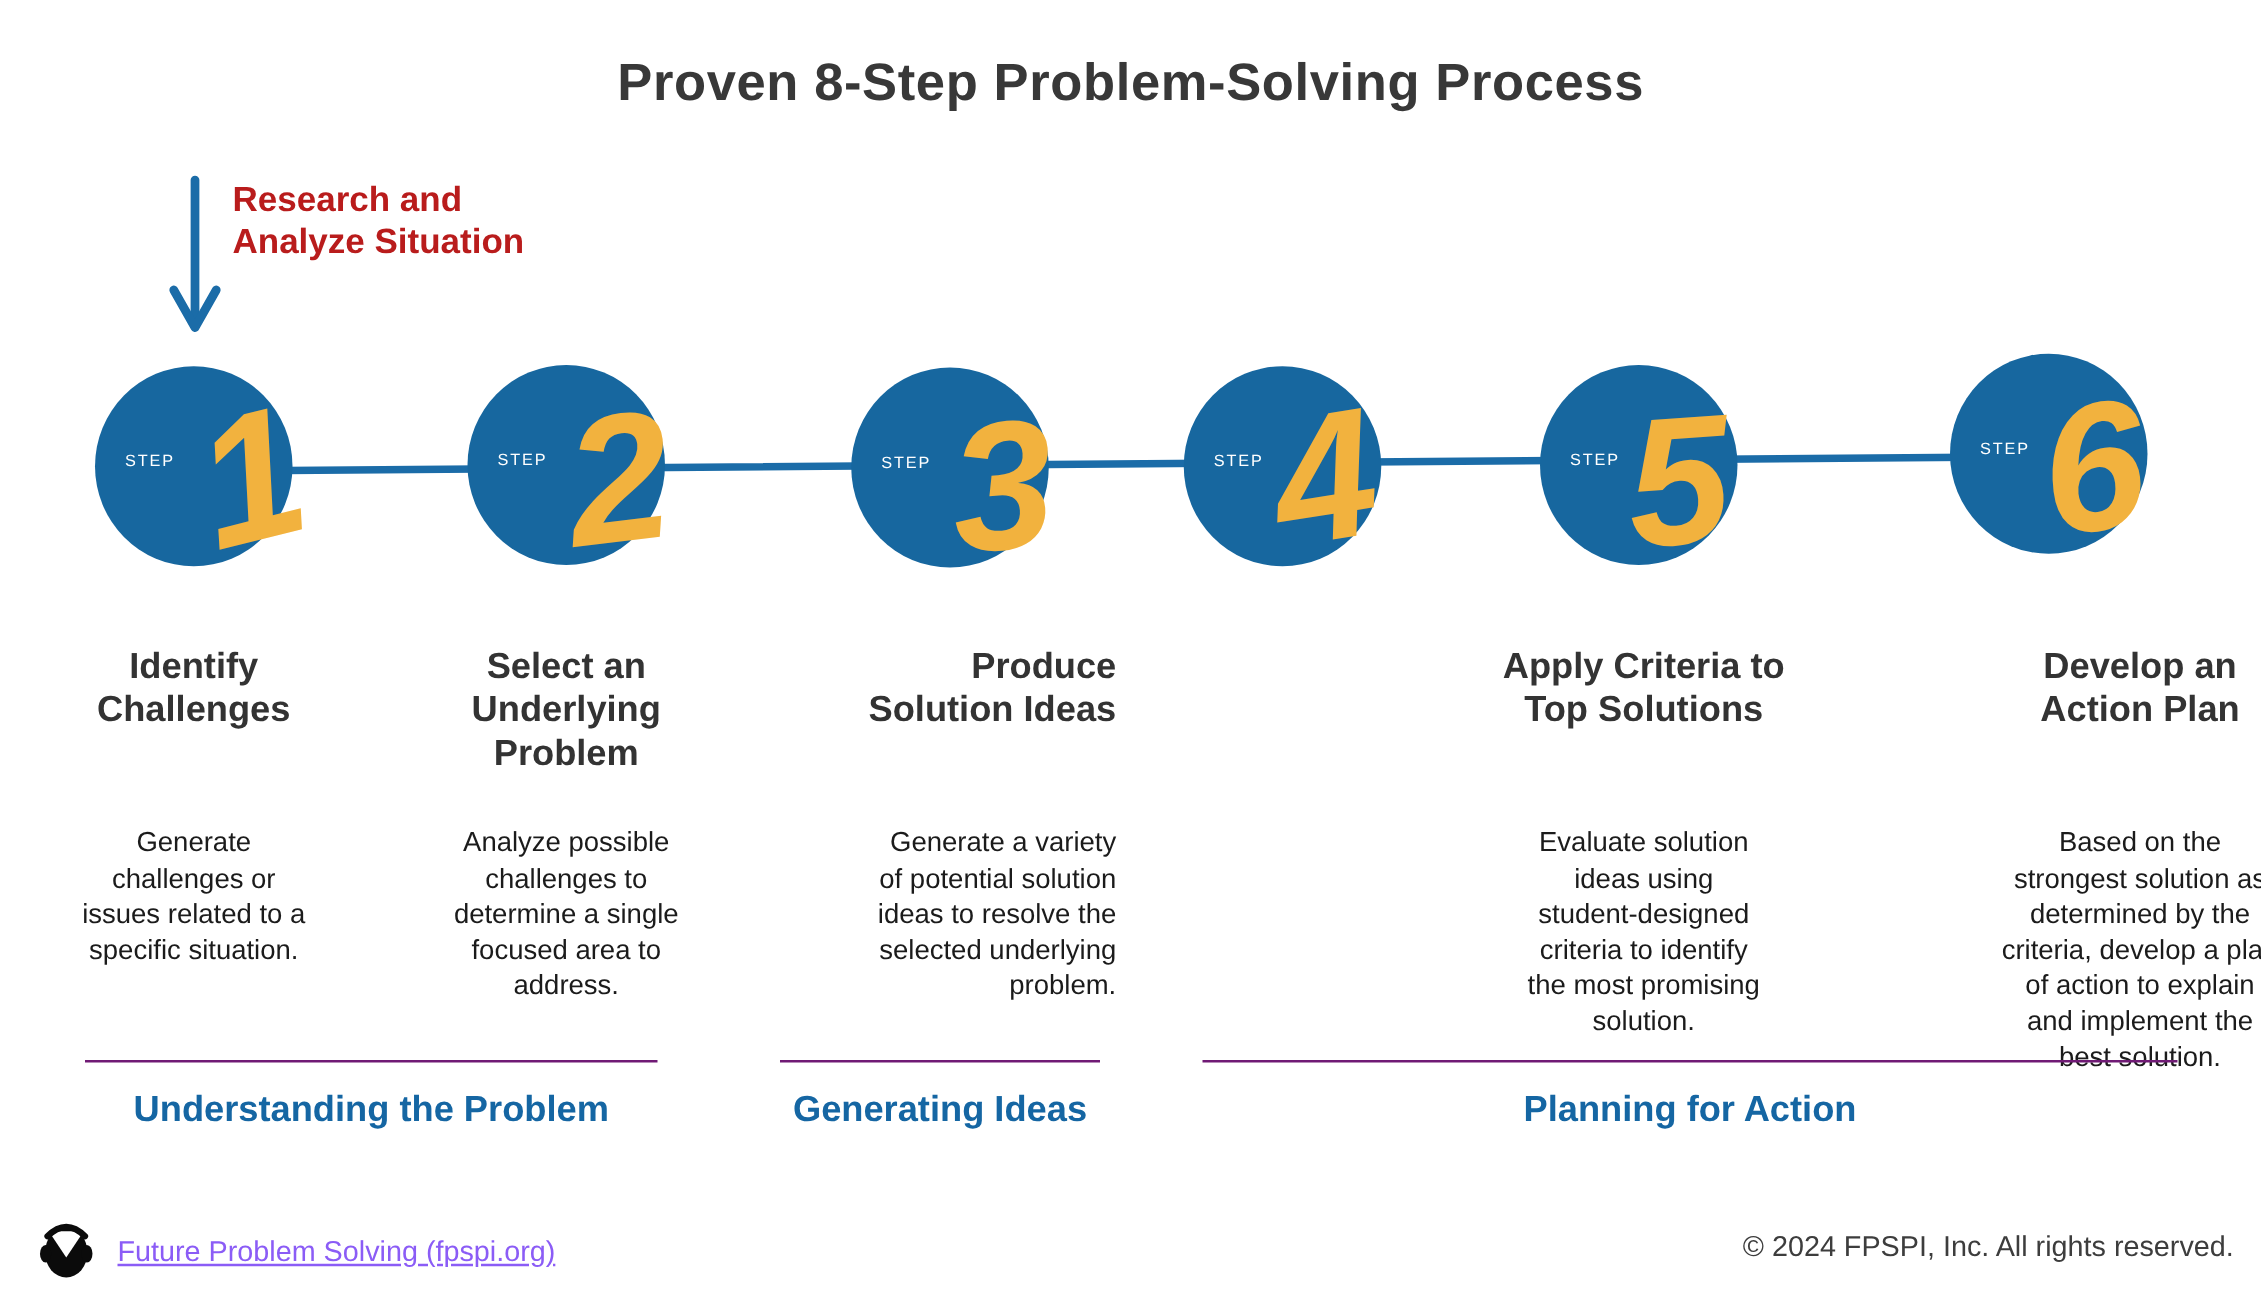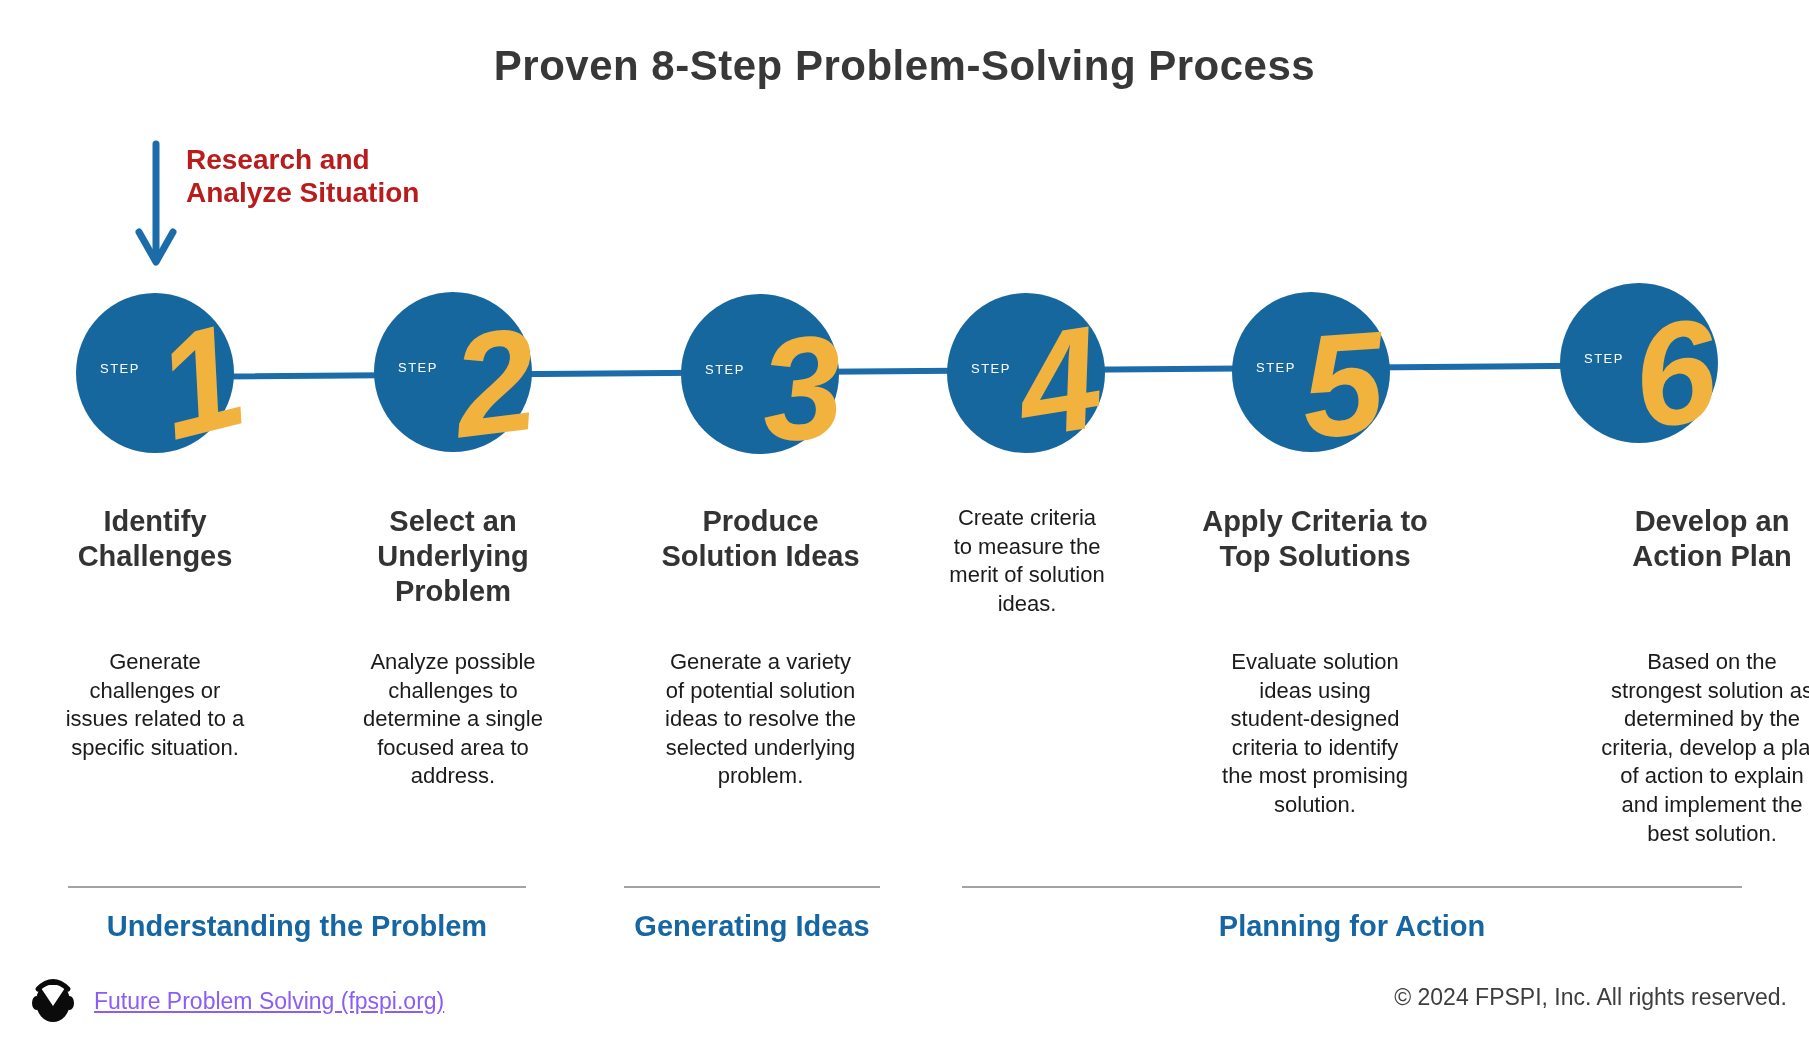--- a/index.html
+++ b/index.html
@@ -72,36 +72,36 @@
   .c2 .num{ left:80px; top:34px; transform:rotate(-7deg); }
   .c3 .num{ left:80px; top:38px; transform:rotate(-5deg); }
   .c4 .num{ left:72px; top:32px; transform:rotate(-9deg); }
   .c5 .num{ left:70px; top:36px; transform:rotate(-4deg); }
   .c6 .num{ left:74px; top:34px; transform:rotate(-7deg); }
 
   
   .col{ position:absolute; top:486px; text-align:center; white-space:pre-line; }
   .col-1{ left:25px;   width:260px; }
   .col-2{ left:323px;  width:260px; }
-  .col-3{ left:628px;  width:265px; }
+  .col-3{ left:628px;  width:265px;text-align:right; }
   .col-4{ left:898px;  width:258px; }
   .col-5{ left:1176px; width:278px; }
   .col-6{ left:1560px; width:304px; }
   .col-title{
     font-size:29px; font-weight:700; color:#333333;
-    line-height:1.2; min-height:126px;
+    line-height:1.2; min-height:126px;margin-top:12px;
   }
   .col-desc{
     font-size:22px; color:#1b1b1b; line-height:1.3;
   }
 
   
   .phase{
-    position:absolute; top:886px;
-    border-top:2px solid #a3a3a3;
+    position:absolute; top:848px;
+    border-top:2px solid #701a75;
     padding-top:22px;
     text-align:center;
     font-size:29px; font-weight:700; color:var(--phase-blue);
   }
   .phase-1{ left:68px;  width:458px; }
   .phase-2{ left:624px; width:256px; }
   .phase-3{ left:962px; width:780px; }
 
   
   .footer-brand-logo{ position:absolute; left:30px; top:972px; }
@@ -174,24 +174,20 @@
 <div class="col col-3">
   <h3 class="col-title">Produce
 Solution Ideas</h3>
   <p class="col-desc">Generate a variety
 of potential solution
 ideas to resolve the
 selected underlying
 problem.</p>
 </div>
 <div class="col col-4">
-  <p class="col-desc">Create criteria
-to measure the
-merit of solution
-ideas.</p>
 </div>
 <div class="col col-5">
   <h3 class="col-title">Apply Criteria to
 Top Solutions</h3>
   <p class="col-desc">Evaluate solution
 ideas using
 student-designed
 criteria to identify
 the most promising
 solution.</p>

